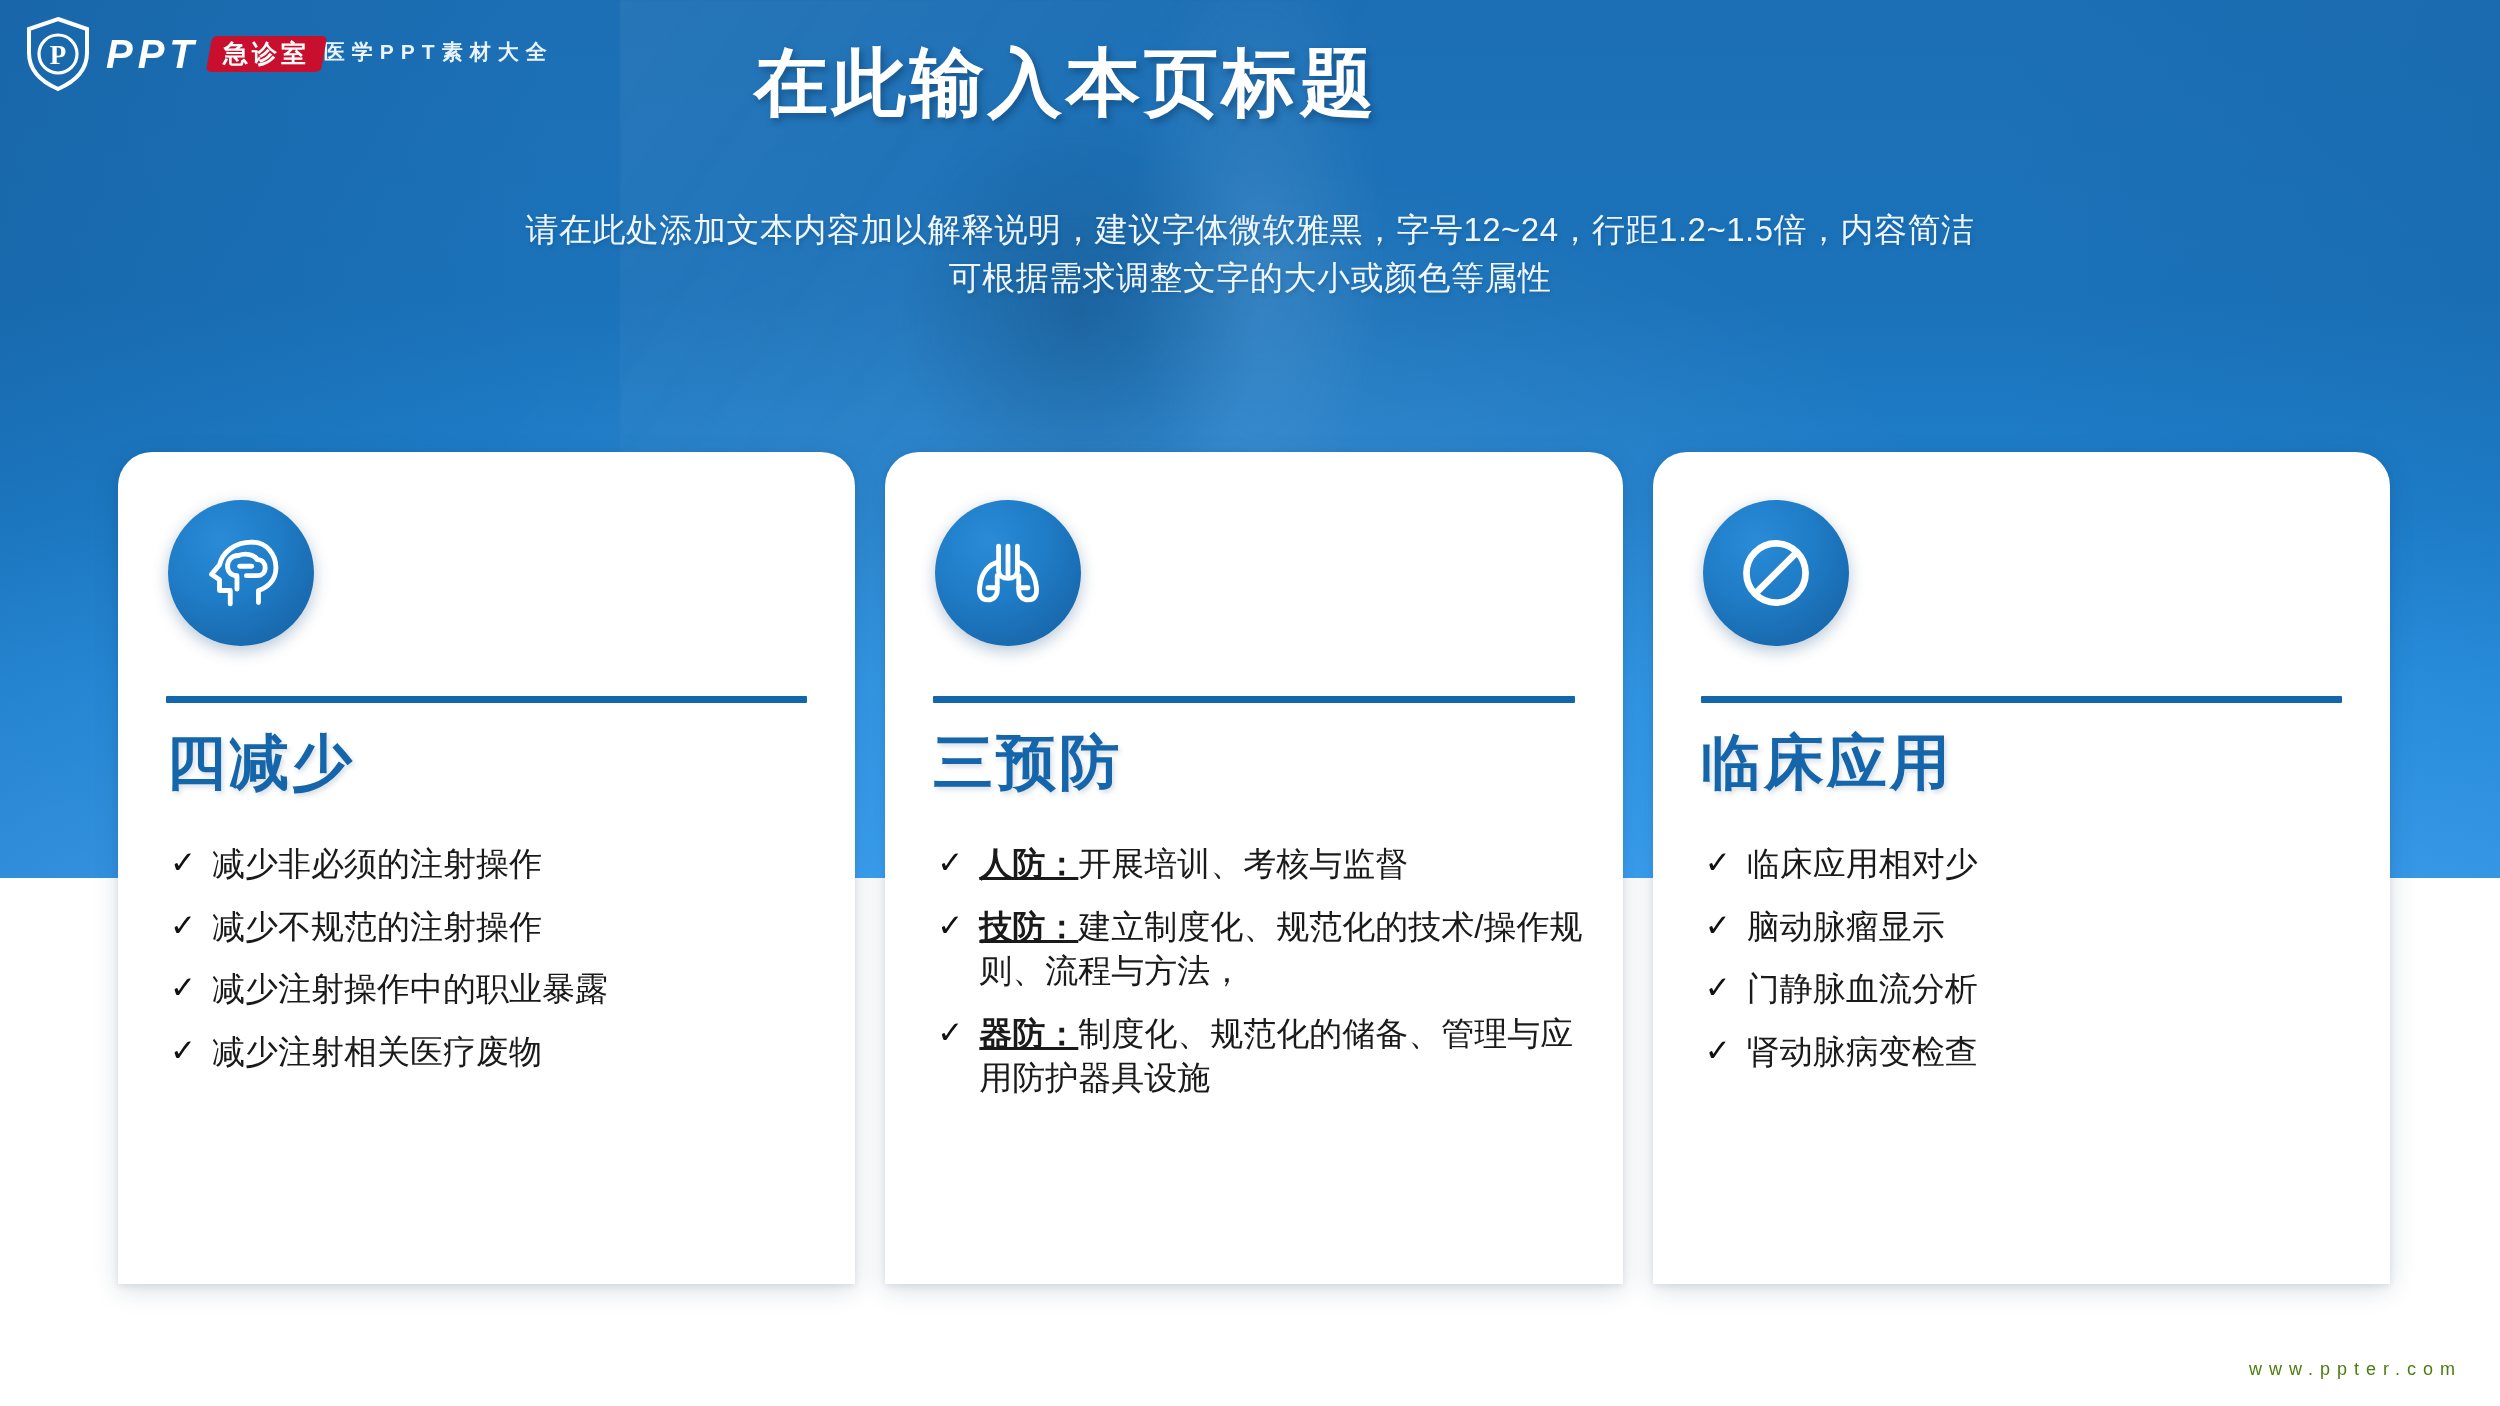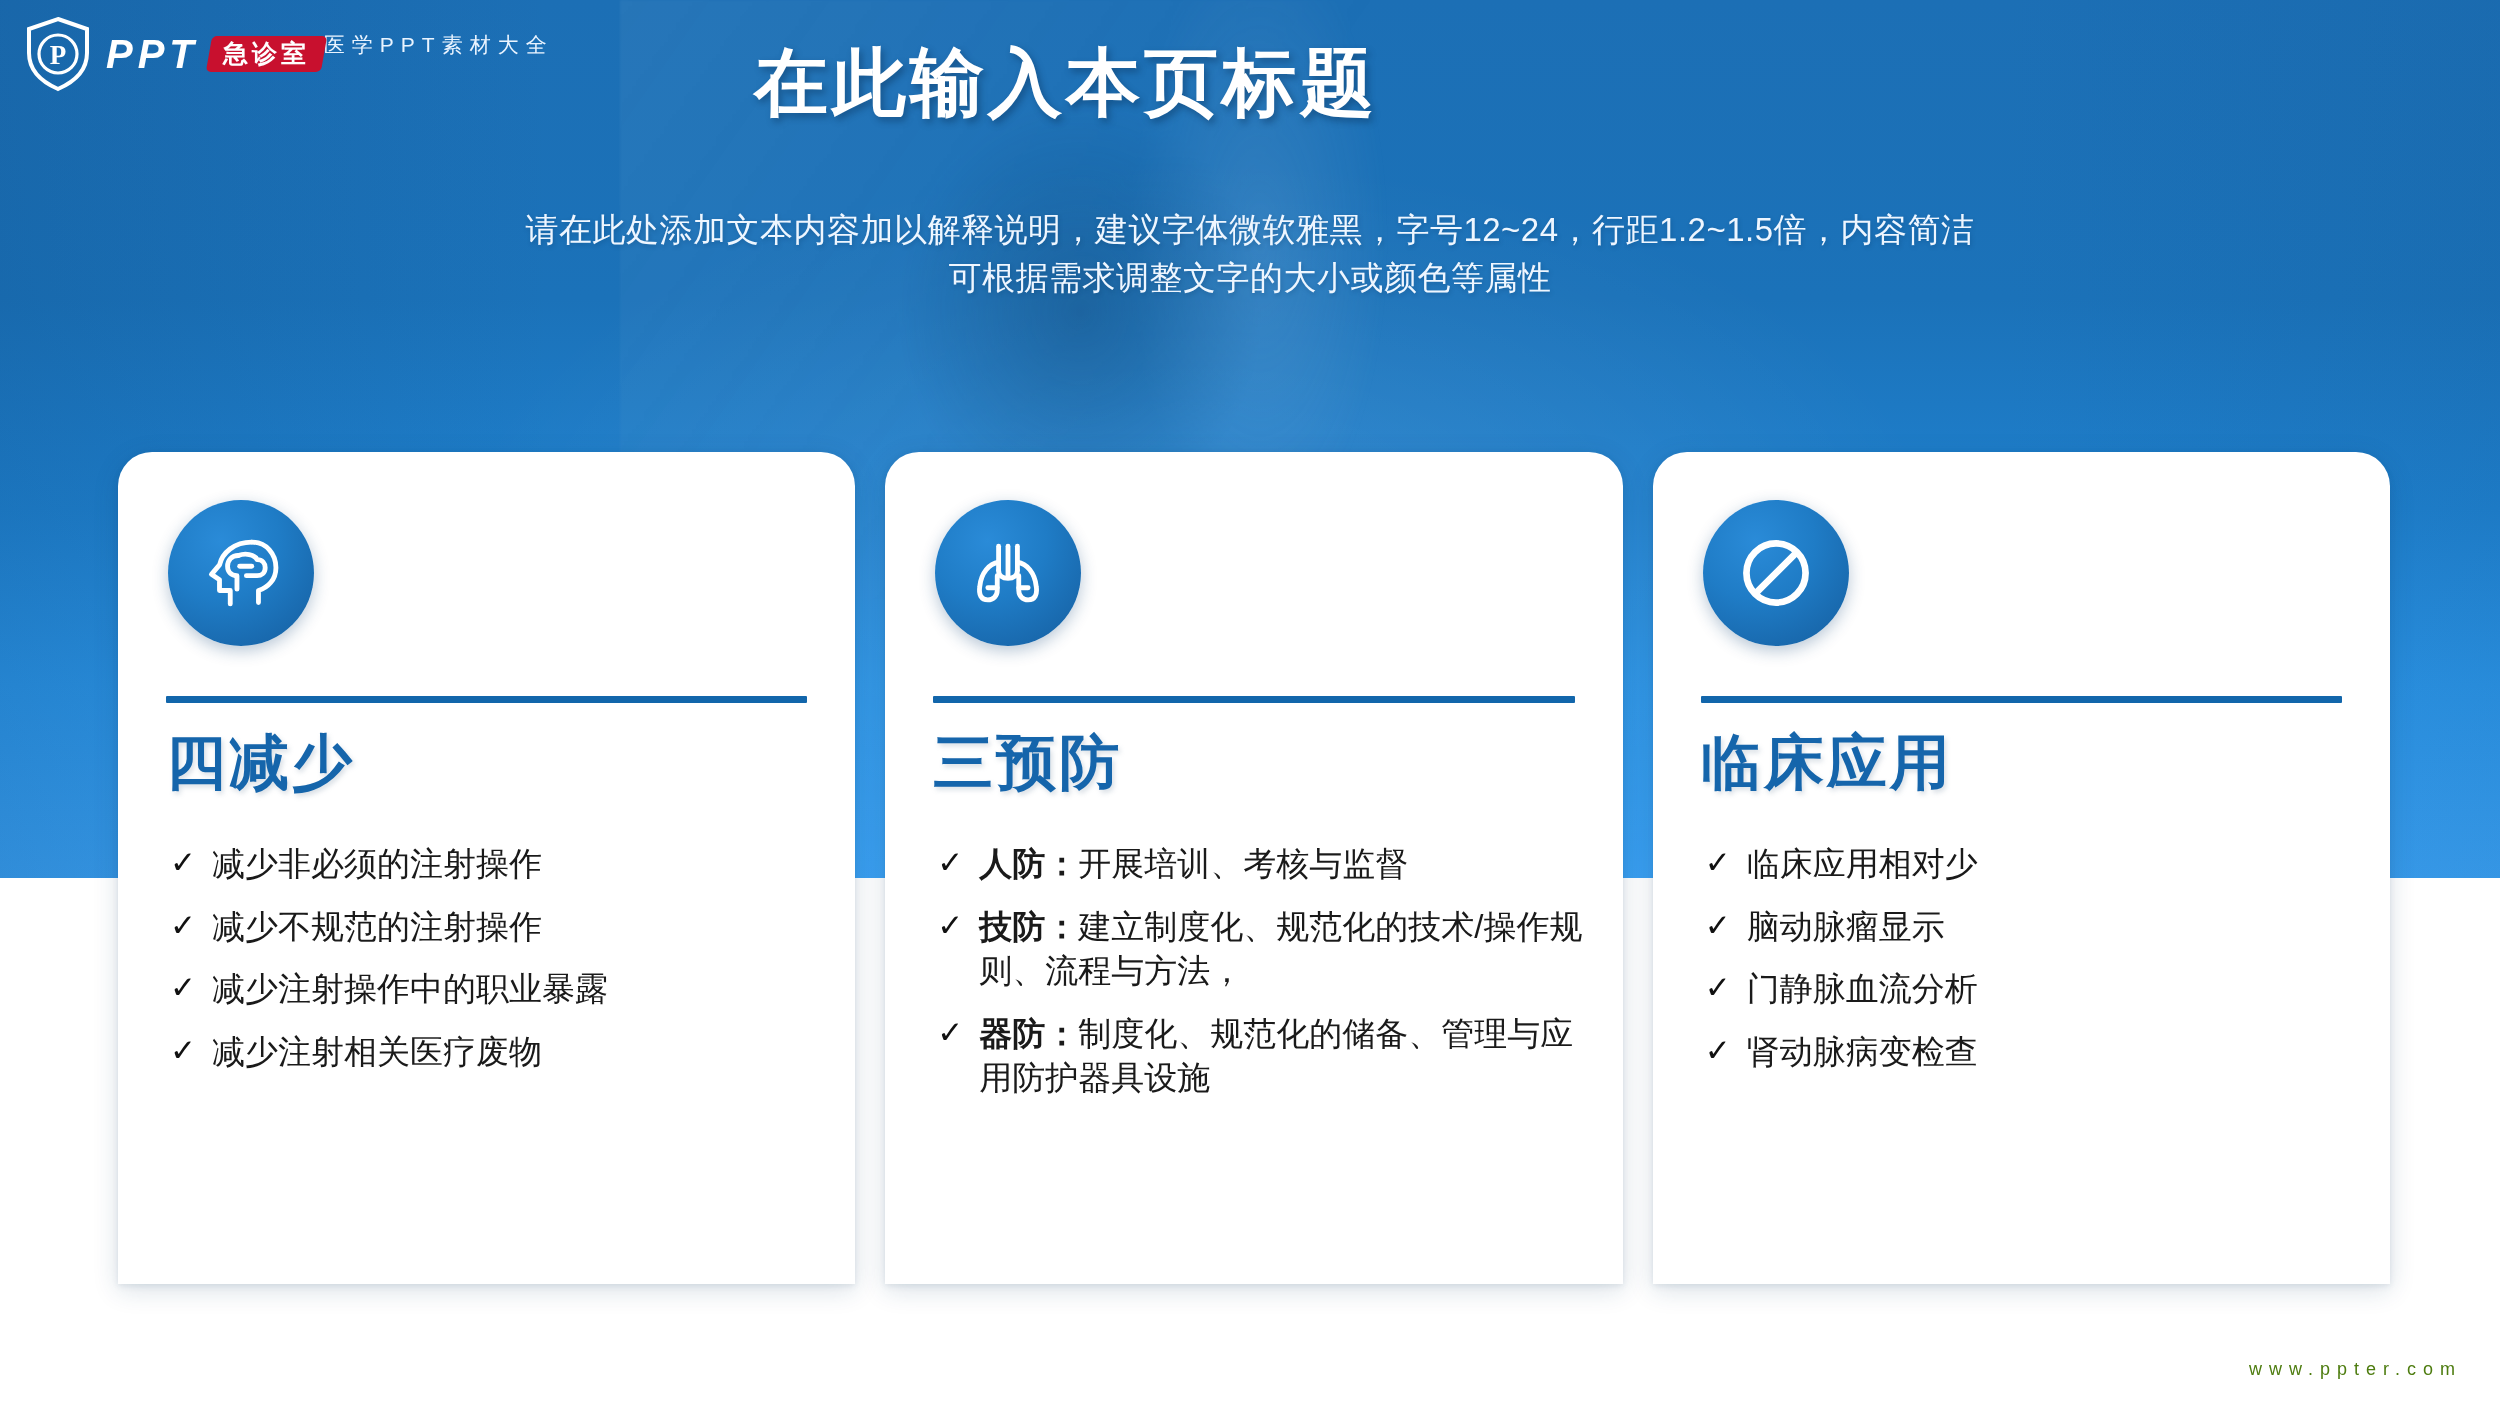--- a/index.html
+++ b/index.html
@@ -47,22 +47,22 @@
     letter-spacing:5px; line-height:1; font-family:"Liberation Sans",sans-serif;
   }
   .logo-badge {
     margin-left:10px; background:#c8102e; color:#ffffff;
     font-size:25px; font-weight:bold; letter-spacing:4px;
     padding:5px 14px 6px 14px; border-radius:5px;
     transform:skewX(-10deg); line-height:1;
   }
   .logo-badge span { display:inline-block; transform:skewX(10deg); }
   .logo-sub {
-    color:#eaf4ff; font-size:21px; letter-spacing:7px; line-height:1;
-    font-weight:normal;
+    margin-top:7px; color:#eaf4ff; font-size:21px; letter-spacing:7px; line-height:1;
+    font-weight:bold;
   }
 
   
   .title {
     position:absolute; left:0; top:42px; width:2132px; text-align:center;
     color:#ffffff; font-size:74px; font-weight:bold; letter-spacing:4px;
     text-shadow:3px 4px 7px rgba(8,48,88,0.45);
     line-height:1.1;
   }
   .subtitle {
@@ -108,21 +108,21 @@
   .card-list li {
     display:flex; align-items:flex-start;
     font-size:33px; color:#1a1a1a; line-height:1.35;
     margin-bottom:18px;
   }
   .tick {
     flex:0 0 auto; width:42px; font-size:31px; color:#111111; line-height:1.35;
     font-family:"DejaVu Sans",sans-serif;
   }
   .li-text { flex:1 1 auto; }
-  .li-text b { font-weight:bold; }
+  .li-text b { font-weight:bold;text-decoration:underline; }
 
   
   .footer {
     position:absolute; right:38px; bottom:26px;
     color:#4d7c0f; font-size:18px; letter-spacing:7px;
   }
 </style>
 </head>
 <body>
 

